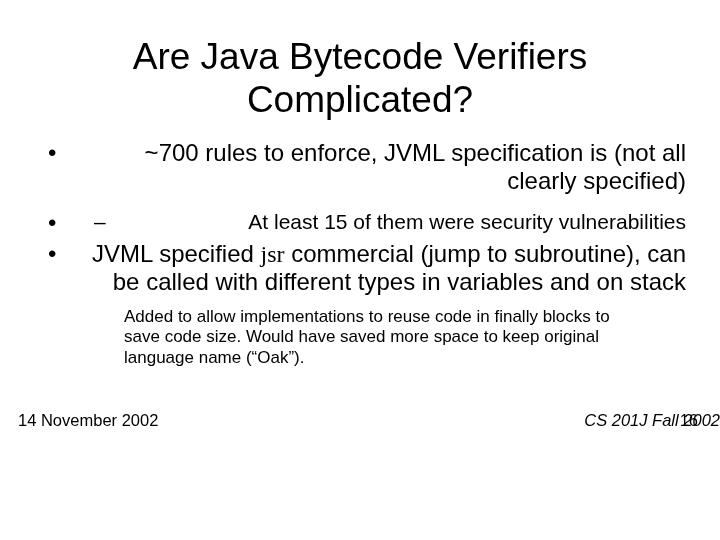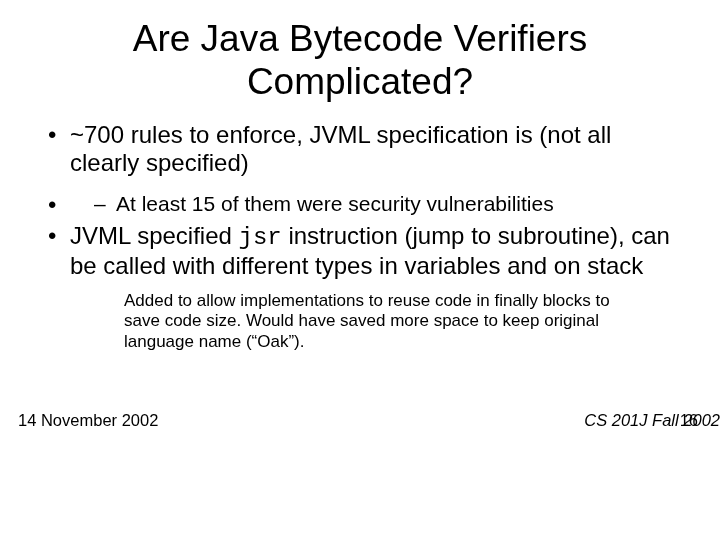--- a/index.html
+++ b/index.html
@@ -9,41 +9,42 @@
     height: 540px;
     background: #fff;
     font-family: Arial, Helvetica, sans-serif;
     color: #000;
     overflow: hidden;
   }
   .slide {
     box-sizing: border-box;
     width: 720px;
     height: 444px;
-    padding: 12px 28px 0 28px;
+    padding: 30px 28px 0 28px;
     position: relative;
   }
   .title {
     text-align: center;
     font-size: 37px;
     line-height: 1.15;
     margin: 6px 0 18px 0;
     font-weight: 400;
   }
   ul.lvl1 {
     margin: 0;
     padding: 0 6px 0 20px;
     list-style: none;
   }
   ul.lvl1 > li {
     position: relative;
     padding-left: 22px;
     font-size: 24px;
     line-height: 1.18;
     margin-bottom: 6px;
+    text-align: right;
   }
   ul.lvl1 > li::before {
     content: "•";
     position: absolute;
     left: 0;
     top: 0;
     font-size: 24px;
   }
   ul.lvl2 {
     margin: 6px 0 0 0;
@@ -57,21 +58,21 @@
     line-height: 1.2;
     margin-top: 13px;
   }
   ul.lvl2 > li::before {
     content: "–";
     position: absolute;
     left: 0;
     top: 0;
   }
   .mono {
-    font-family: Liberation Mono, monospace;
+    font-family: Liberation Serif, serif;
   }
   .note {
     margin: 10px 0 0 96px;
     font-size: 17px;
     line-height: 1.22;
     max-width: 520px;
   }
   .footer {
     position: absolute;
     left: 0;
@@ -104,21 +105,21 @@
   <h1 class="title">Are Java Bytecode Verifiers Complicated?</h1>
 
   <ul class="lvl1">
     <li>~700 rules to enforce, JVML specification is  (not all clearly specified)</li>
     <li>
       <ul class="lvl2">
         <li>At least 15 of them were security vulnerabilities</li>
       </ul>
     </li>
     <li>
-      <span>JVML specified </span><span class="mono">jsr</span><span> instruction (jump to subroutine), can be called with different types in variables and on stack</span>
+      <span>JVML specified </span><span class="mono">jsr</span><span> commercial (jump to subroutine), can be called with different types in variables and on stack</span>
     </li>
   </ul>
 
   <div class="note">Added to allow implementations to reuse code in finally blocks to save code size.  Would have saved more space to keep original language name (“Oak”).</div>
 
   <div class="footer">
     <span class="left">14 November 2002</span>
     <span class="center">CS 201J Fall 2002</span>
     <span class="right">16</span>
   </div>

